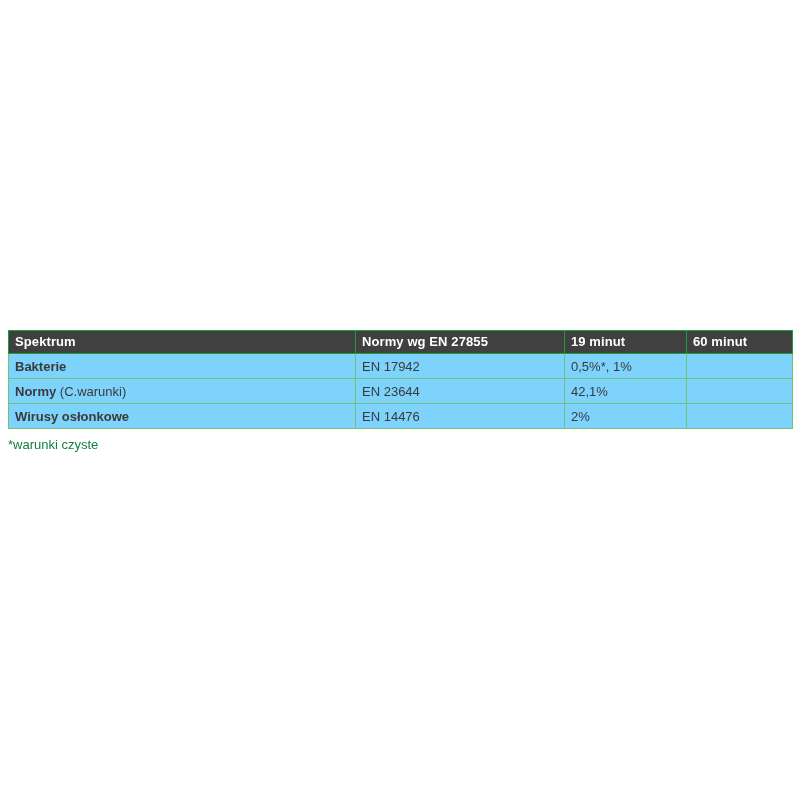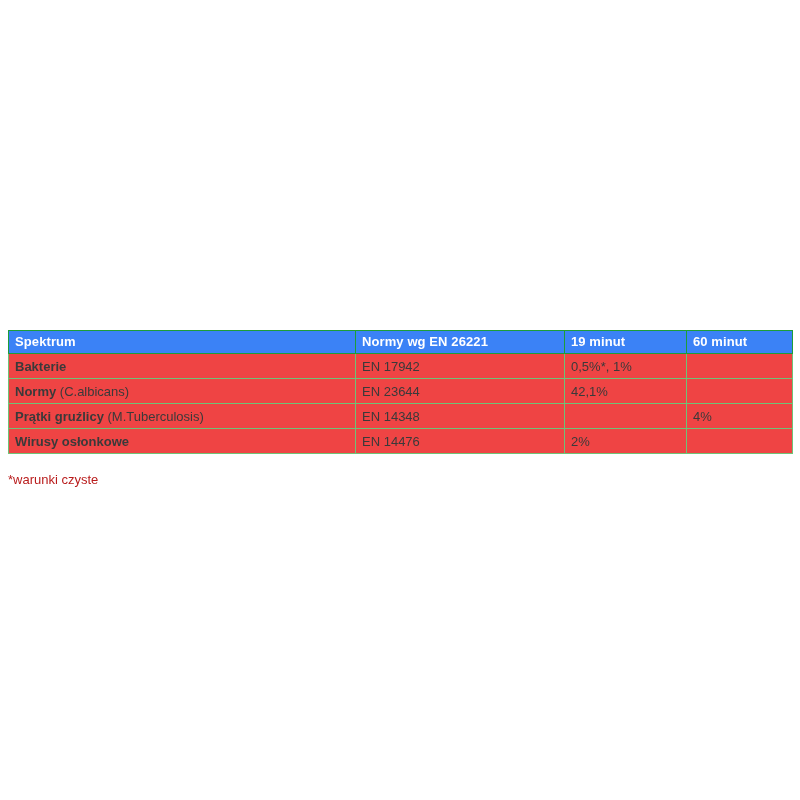--- a/index.html
+++ b/index.html
@@ -27,86 +27,80 @@
     border-collapse: collapse;
     table-layout: fixed;
     font-size: 13px;
     color: #3a3a3a;
   }
   table.spectrum col.c1 { width: 347px; }
   table.spectrum col.c2 { width: 209px; }
   table.spectrum col.c3 { width: 122px; }
   table.spectrum col.c4 { width: 106px; }
   table.spectrum th {
-    background: #3b82f6;
+    background: #404040;
     color: #ffffff;
     font-weight: 700;
     text-align: left;
     padding: 3px 6px 4px 6px;
     border: 1px solid #1d9e38;
     height: 15px;
     font-size: 13px;
     letter-spacing: 0.1px;
   }
   table.spectrum td {
     border: 1px solid #6fc277;
     padding: 4px 6px;
     height: 16px;
-    background: #ef4444;
+    background: #7dd3fc;
     vertical-align: middle;
     overflow: hidden;
     white-space: nowrap;
   }
   table.spectrum td .b {
     font-weight: 700;
   }
   .footnote {
-    margin-top: 18px;
+    margin-top: 8px;
     font-size: 13px;
-    color: #b91c1c;
+    color: #15803d;
   }
 </style>
 </head>
 <body>
 
 <div class="page">
   <div class="table-wrap">
     <table class="spectrum">
       <colgroup>
         <col class="c1">
           <col class="c2">
           <col class="c3">
           <col class="c4">
       </colgroup>
       <thead>
         <tr>
           <th>Spektrum</th>
-          <th>Normy wg EN 26221</th>
+          <th>Normy wg EN 27855</th>
           <th>19 minut</th>
           <th>60 minut</th>
         </tr>
       </thead>
       <tbody>
         <tr>
           <td><span class="b">Bakterie</span><span></span></td>
           <td>EN 17942</td>
           <td>0,5%*, 1%</td>
           <td></td>
         </tr>
         <tr>
-          <td><span class="b">Normy</span><span> (C.albicans)</span></td>
+          <td><span class="b">Normy</span><span> (C.warunki)</span></td>
           <td>EN 23644</td>
           <td>42,1%</td>
           <td></td>
-        </tr>
-        <tr>
-          <td><span class="b">Prątki gruźlicy</span><span> (M.Tuberculosis)</span></td>
-          <td>EN 14348</td>
-          <td></td>
-          <td>4%</td>
         </tr>
         <tr>
           <td><span class="b">Wirusy osłonkowe</span><span></span></td>
           <td>EN 14476</td>
           <td>2%</td>
           <td></td>
         </tr>
       </tbody>
     </table>
     <div class="footnote">*warunki czyste</div>

